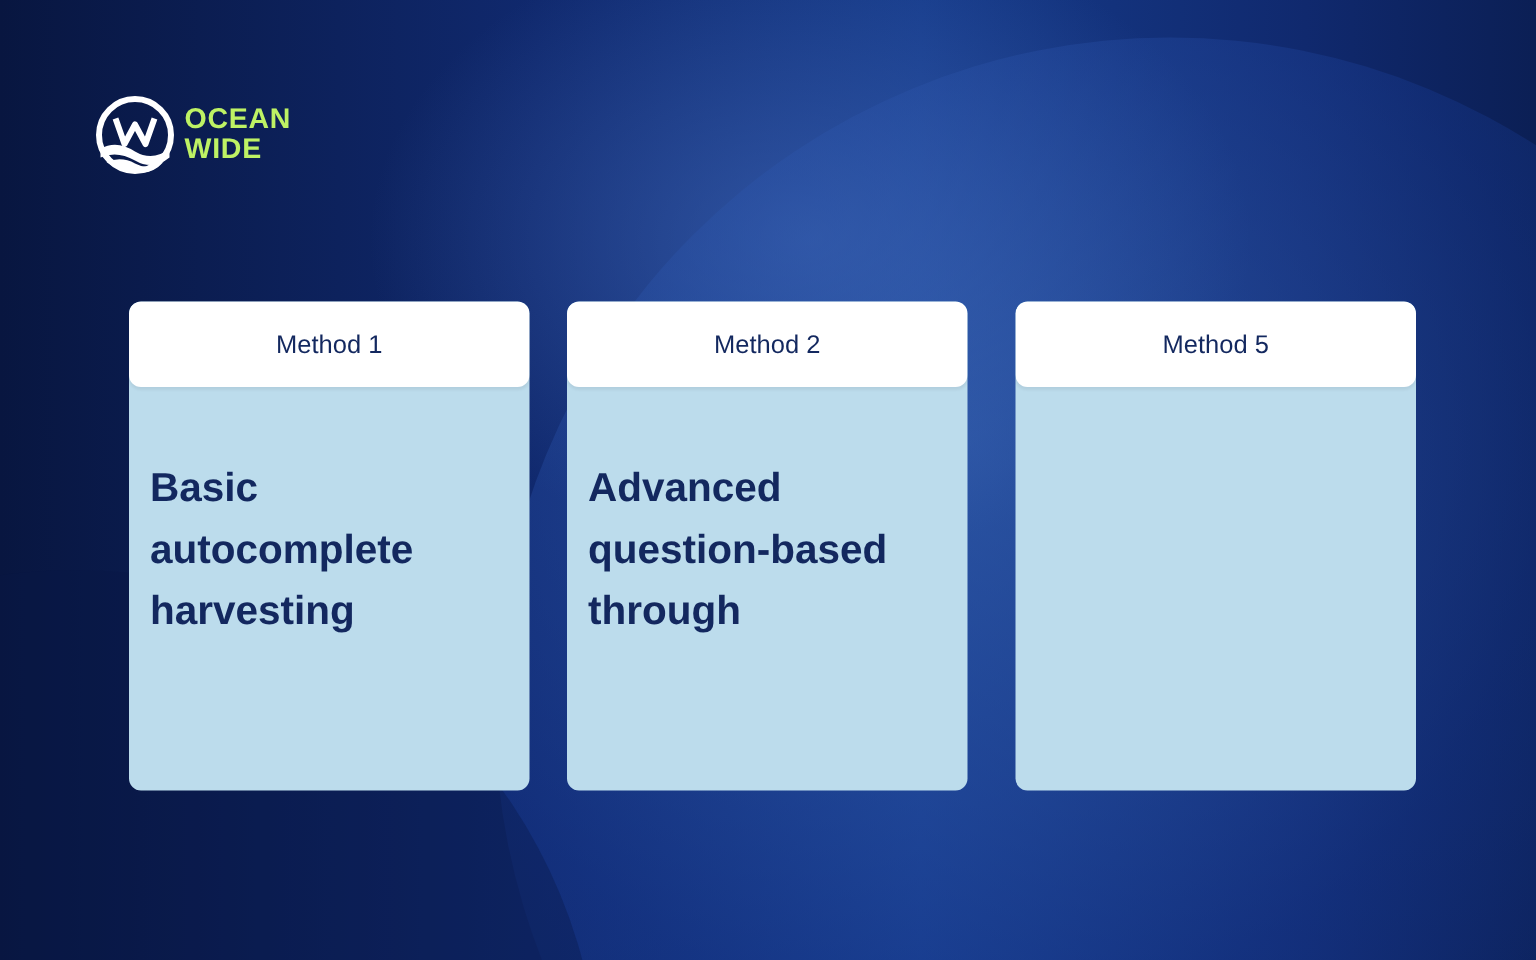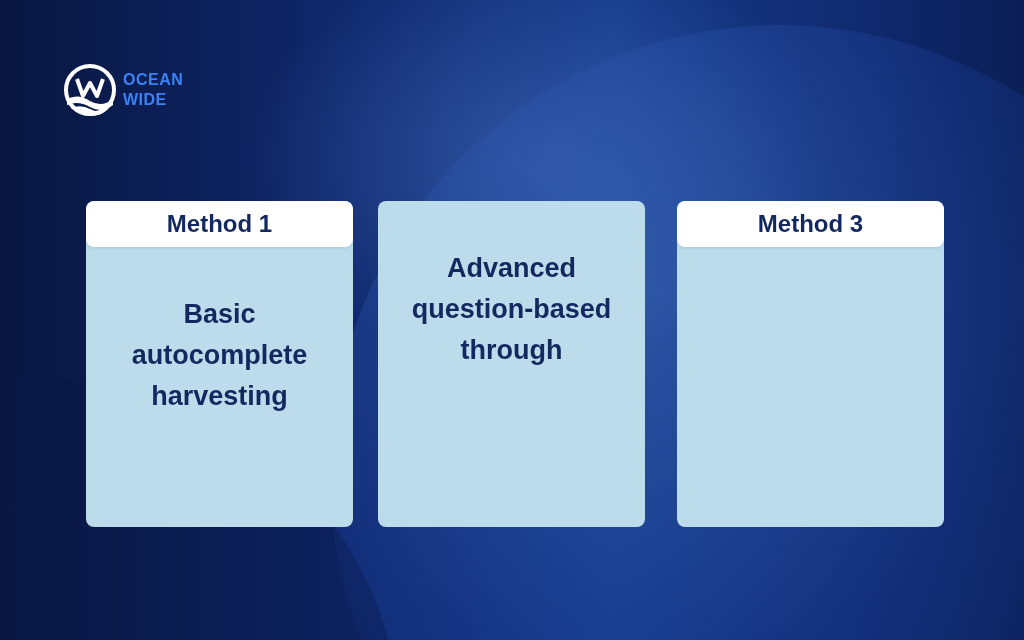--- a/index.html
+++ b/index.html
@@ -18,34 +18,34 @@
     position:absolute; left:330px; top:25px; width:900px; height:900px;
     border-radius:50%;
     background: radial-gradient(circle at 35% 30%, rgba(60,105,185,0.55), rgba(25,60,150,0.35) 45%, rgba(14,40,110,0.2) 70%);
   }
   .arc2 {
     position:absolute; left:-300px; top:380px; width:700px; height:700px; border-radius:50%;
     background: rgba(8,22,70,0.35);
   }
   .logo { position:absolute; left:63px; top:63px; display:flex; align-items:center; gap:6px; }
   .logo svg { width:54px; height:54px; }
-  .logo-text { color:#3b82f6; font-weight:700; font-size:16px; line-height:20px; letter-spacing:0.5px; }
+  .logo-text { color:#bef264; font-weight:700; font-size:19px; line-height:20px; letter-spacing:0.5px; }
   .card {
     position:absolute; top:201px; width:267px; height:326px;
     background:#bcdcec; border-radius:8px; overflow:hidden;
   }
   .card-head {
-    height:46px; background:#fff; border-radius:8px;
+    height:57px; background:#fff; border-radius:8px;
     display:flex; align-items:center; justify-content:center;
-    color:#13285f; font-weight:700; font-size:24px;
+    color:#13285f; font-weight:400; font-size:17px;
     box-shadow:0 2px 2px rgba(0,0,0,0.06);
   }
   .card-body {
     height:217px; display:flex; align-items:center; justify-content:center;
-    text-align:center; color:#13285f; font-weight:700; font-size:27px; line-height:41px;
+    color:#13285f; font-weight:700; font-size:27px; line-height:41px;
     padding:0 14px; box-sizing:border-box;
   }
 </style>
 </head>
 <body>
 
 <div class="bg"></div>
 <div class="arc"></div>
 <div class="arc2"></div>
 
@@ -61,18 +61,19 @@
     <div class="logo-text">WIDE</div>
   </div>
 </div>
 
 <div class="card" style="left:86px">
   <div class="card-head">Method 1</div>
   <div class="card-body">Basic autocomplete harvesting</div>
 </div>
 
 <div class="card" style="left:378px">
+  <div class="card-head">Method 2</div>
   <div class="card-body">Advanced question-based through</div>
 </div>
 
 <div class="card" style="left:677px">
-  <div class="card-head">Method 3</div>
+  <div class="card-head">Method 5</div>
 </div>
 
 </body></html>

